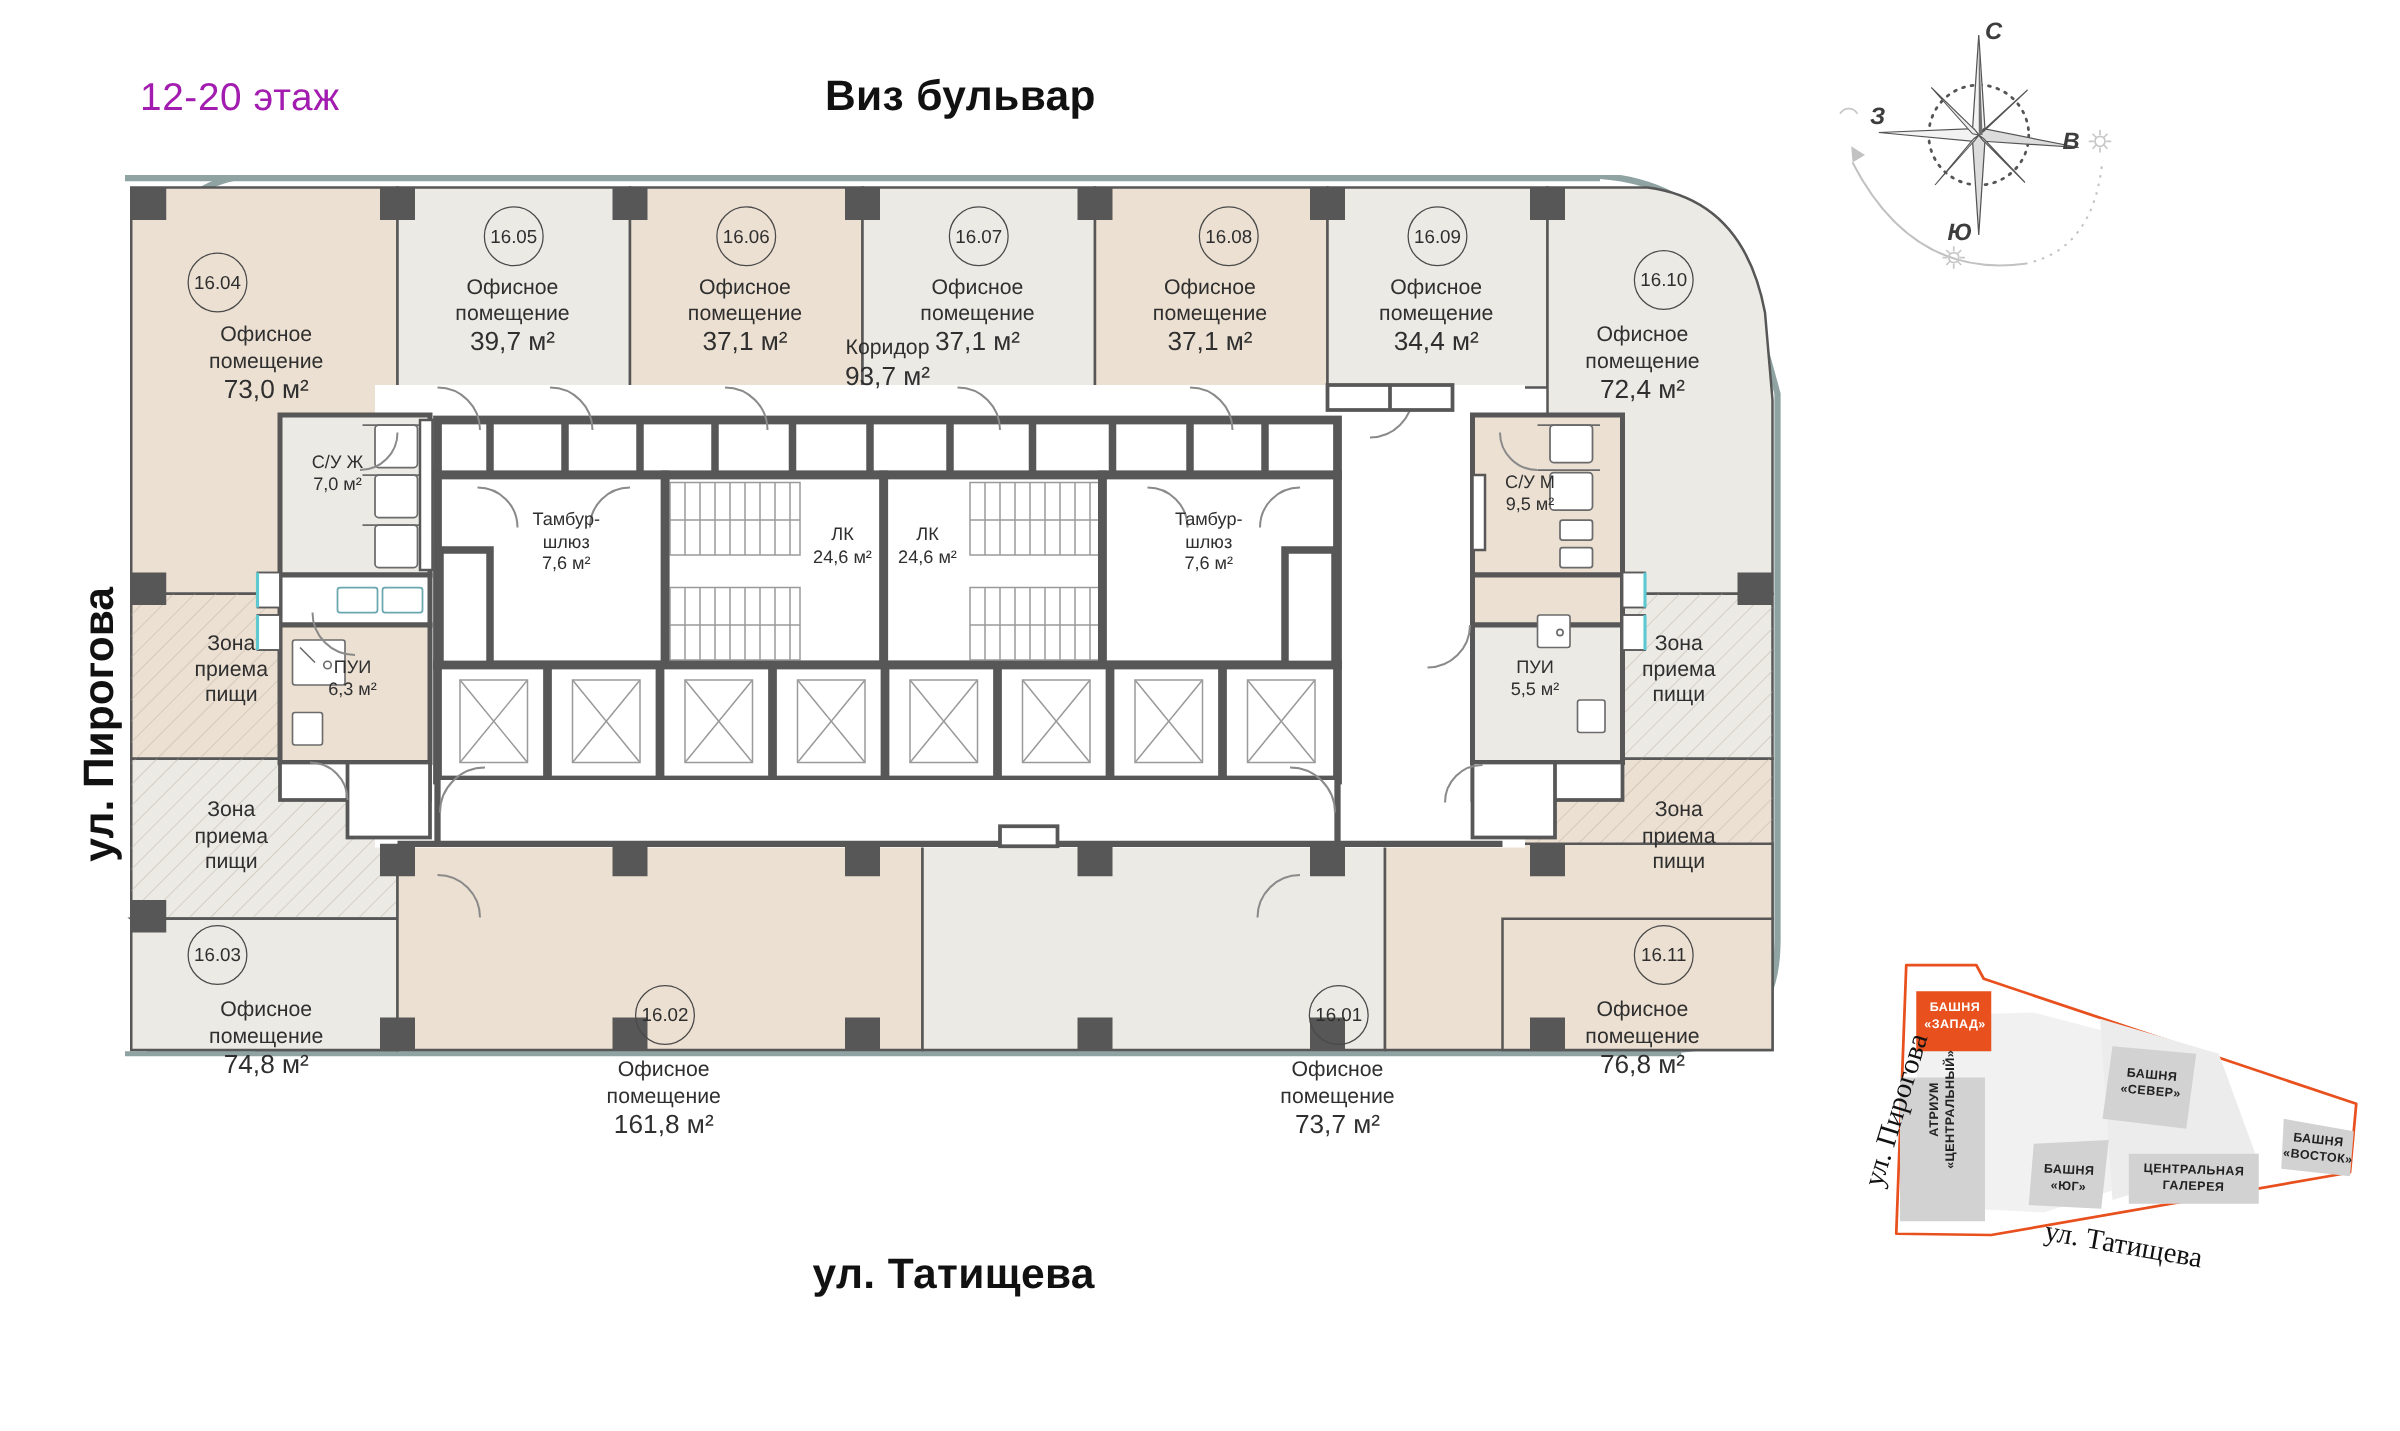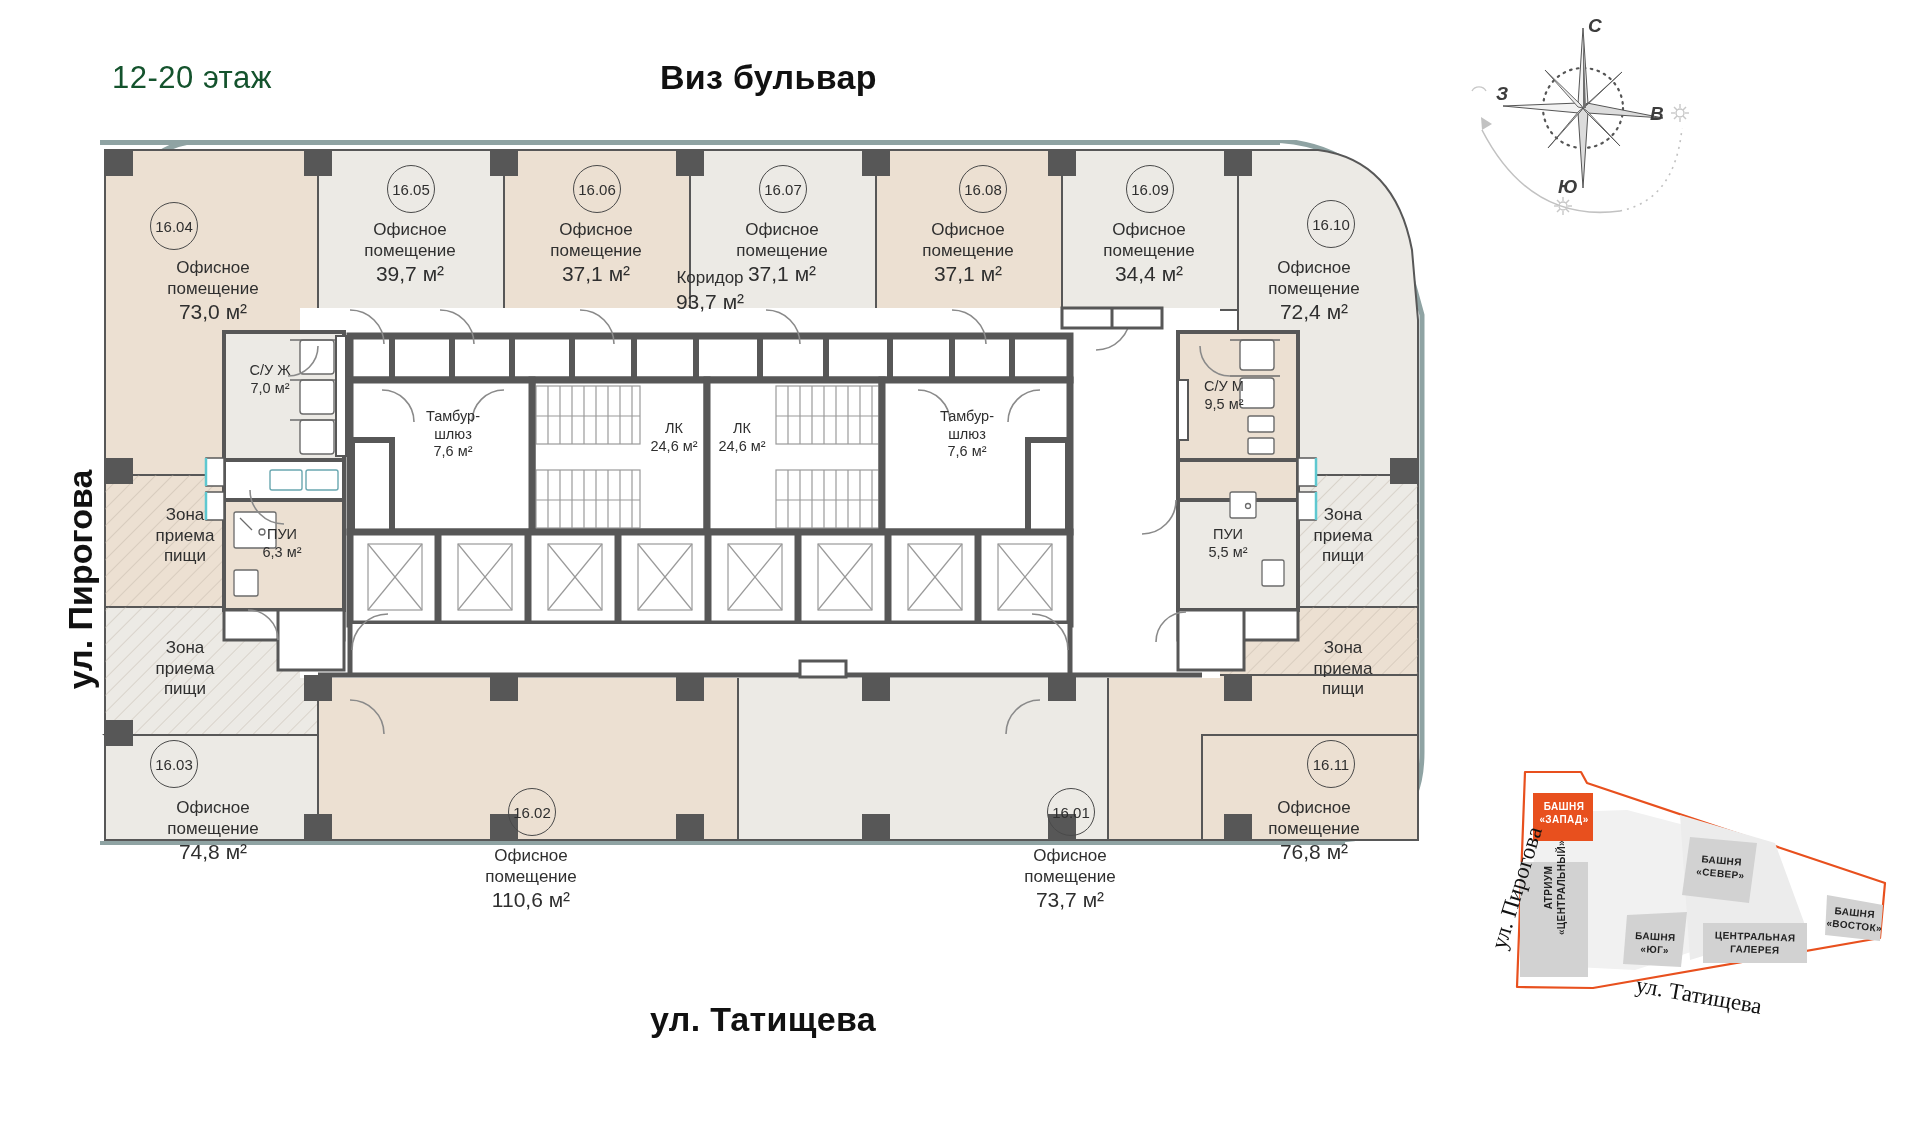--- a/index.html
+++ b/index.html
@@ -3,21 +3,21 @@
 <meta charset="utf-8">
 <title>Floor plan</title>
 <style>
   html,body{margin:0;padding:0;background:#ffffff;}
   body{width:1920px;height:1145px;position:relative;overflow:hidden;
        font-family:"Liberation Sans","DejaVu Sans",sans-serif;color:#2b2b2b;}
 
   .abs{position:absolute;}
 
   
-  #floor-label{left:112px;top:60px;font-size:31px;font-weight:400;color:#14532d;letter-spacing:.5px;}
+  #floor-label{left:112px;top:60px;font-size:31px;font-weight:400;color:#a21caf;letter-spacing:.5px;}
   #street-top{left:660px;top:58px;font-size:34px;font-weight:700;color:#111;letter-spacing:.3px;}
   #street-bottom{left:650px;top:1000px;font-size:34px;font-weight:700;color:#111;letter-spacing:.3px;}
   #street-left{left:-85px;top:560px;width:330px;text-align:center;font-size:34px;font-weight:700;color:#111;
       transform:rotate(-90deg);transform-origin:center center;}
 
   
   #plan{left:100px;top:140px;width:1370px;height:840px;}
   #plan svg{display:block;}
 
   
@@ -402,21 +402,21 @@
     <div class="rl-area">76,8 м²</div>
   </div>
   <div class="room-label" style="left:875px;top:706px;width:190px;">
     <div class="rl-name">Офисное</div>
     <div class="rl-name">помещение</div>
     <div class="rl-area">73,7 м²</div>
   </div>
   <div class="room-label" style="left:336px;top:706px;width:190px;">
     <div class="rl-name">Офисное</div>
     <div class="rl-name">помещение</div>
-    <div class="rl-area">110,6 м²</div>
+    <div class="rl-area">161,8 м²</div>
   </div>
   <div class="room-label" style="left:13px;top:658px;width:200px;">
     <div class="rl-name">Офисное</div>
     <div class="rl-name">помещение</div>
     <div class="rl-area">74,8 м²</div>
   </div>
 
   <div class="room-label" style="left:510px;top:128px;width:200px;">
     <div class="rl-name">Коридор</div>
     <div class="rl-area">93,7 м²</div>

